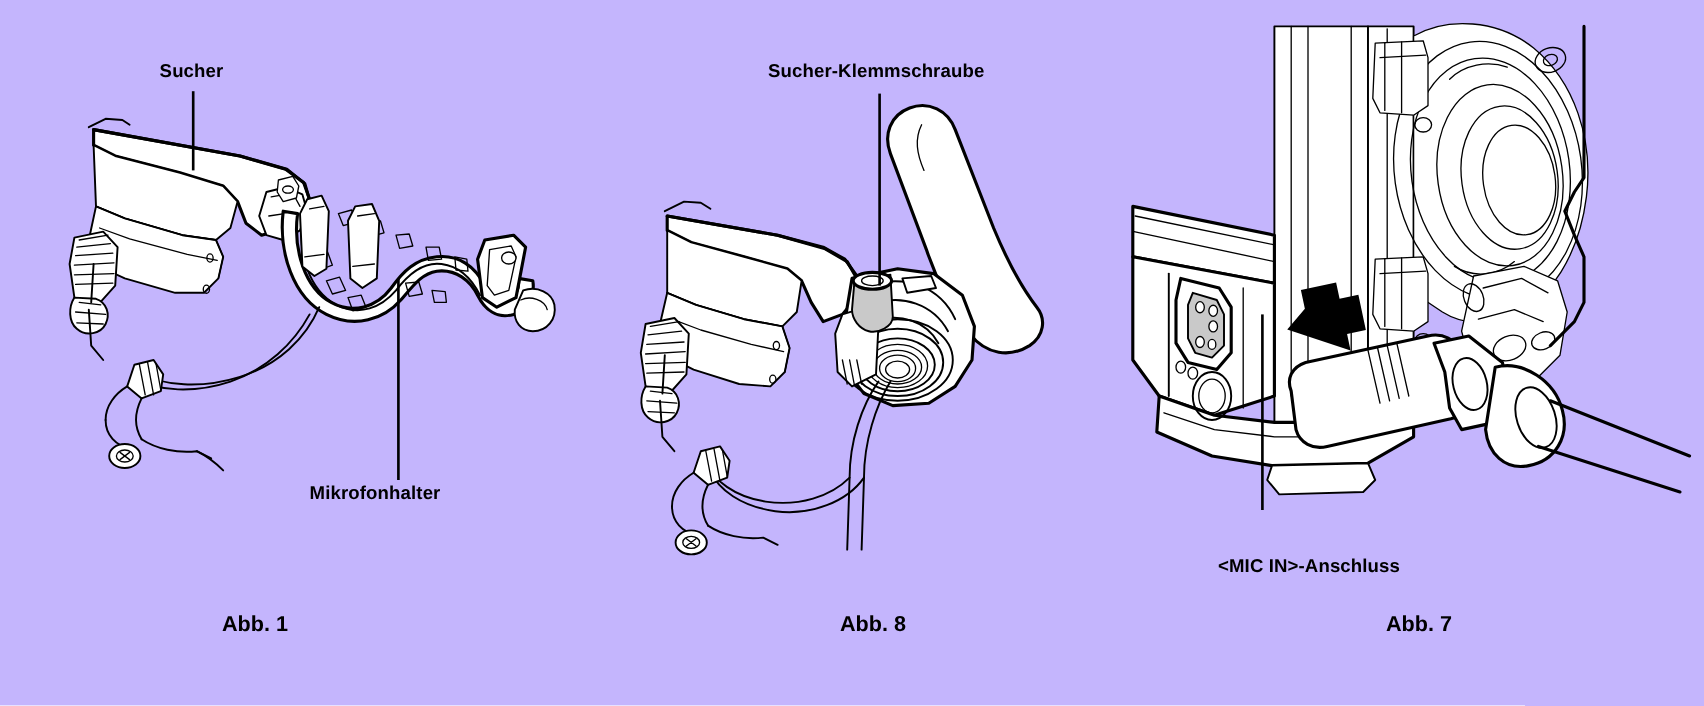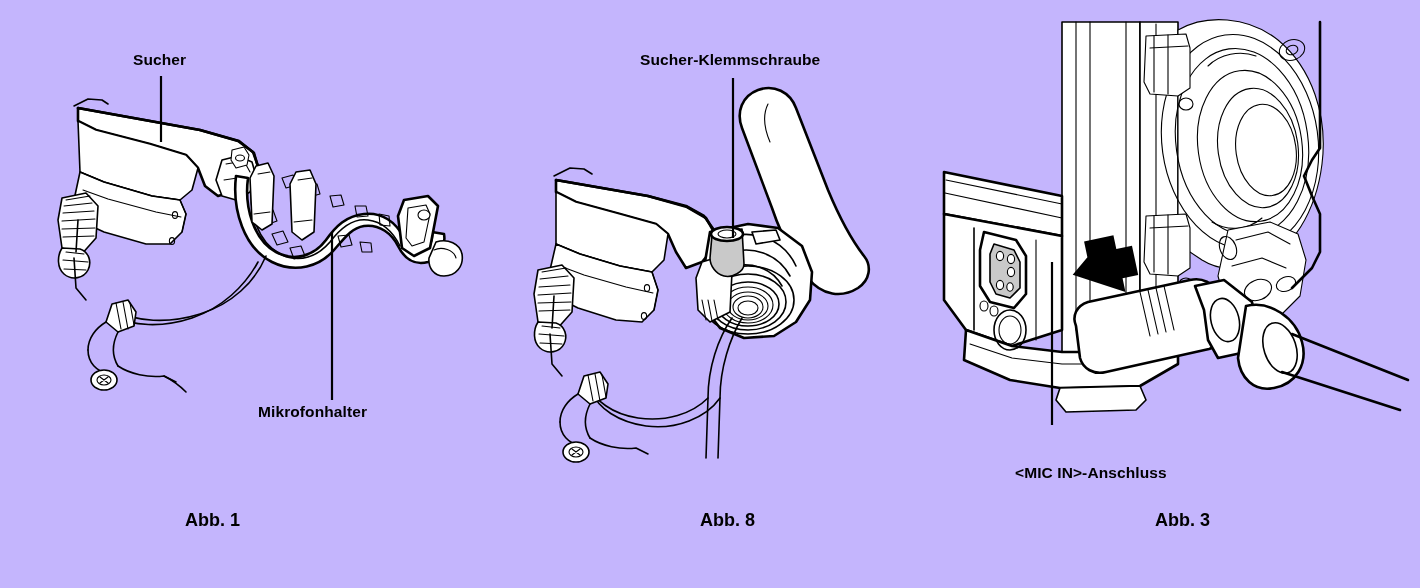--- a/index.html
+++ b/index.html
@@ -481,15 +481,15 @@
     </svg>
 
   </div>
 
   <div class="callout" id="lbl-micin">&lt;MIC IN&gt;-Anschluss</div>
 
   <div class="caption" id="cap1">Abb. 1</div>
 
   <div class="caption" id="cap2">Abb. 8</div>
 
-  <div class="caption" id="cap3">Abb. 3</div>
+  <div class="caption" id="cap3">Abb. 7</div>
 
 </div>
 
 </body></html>

